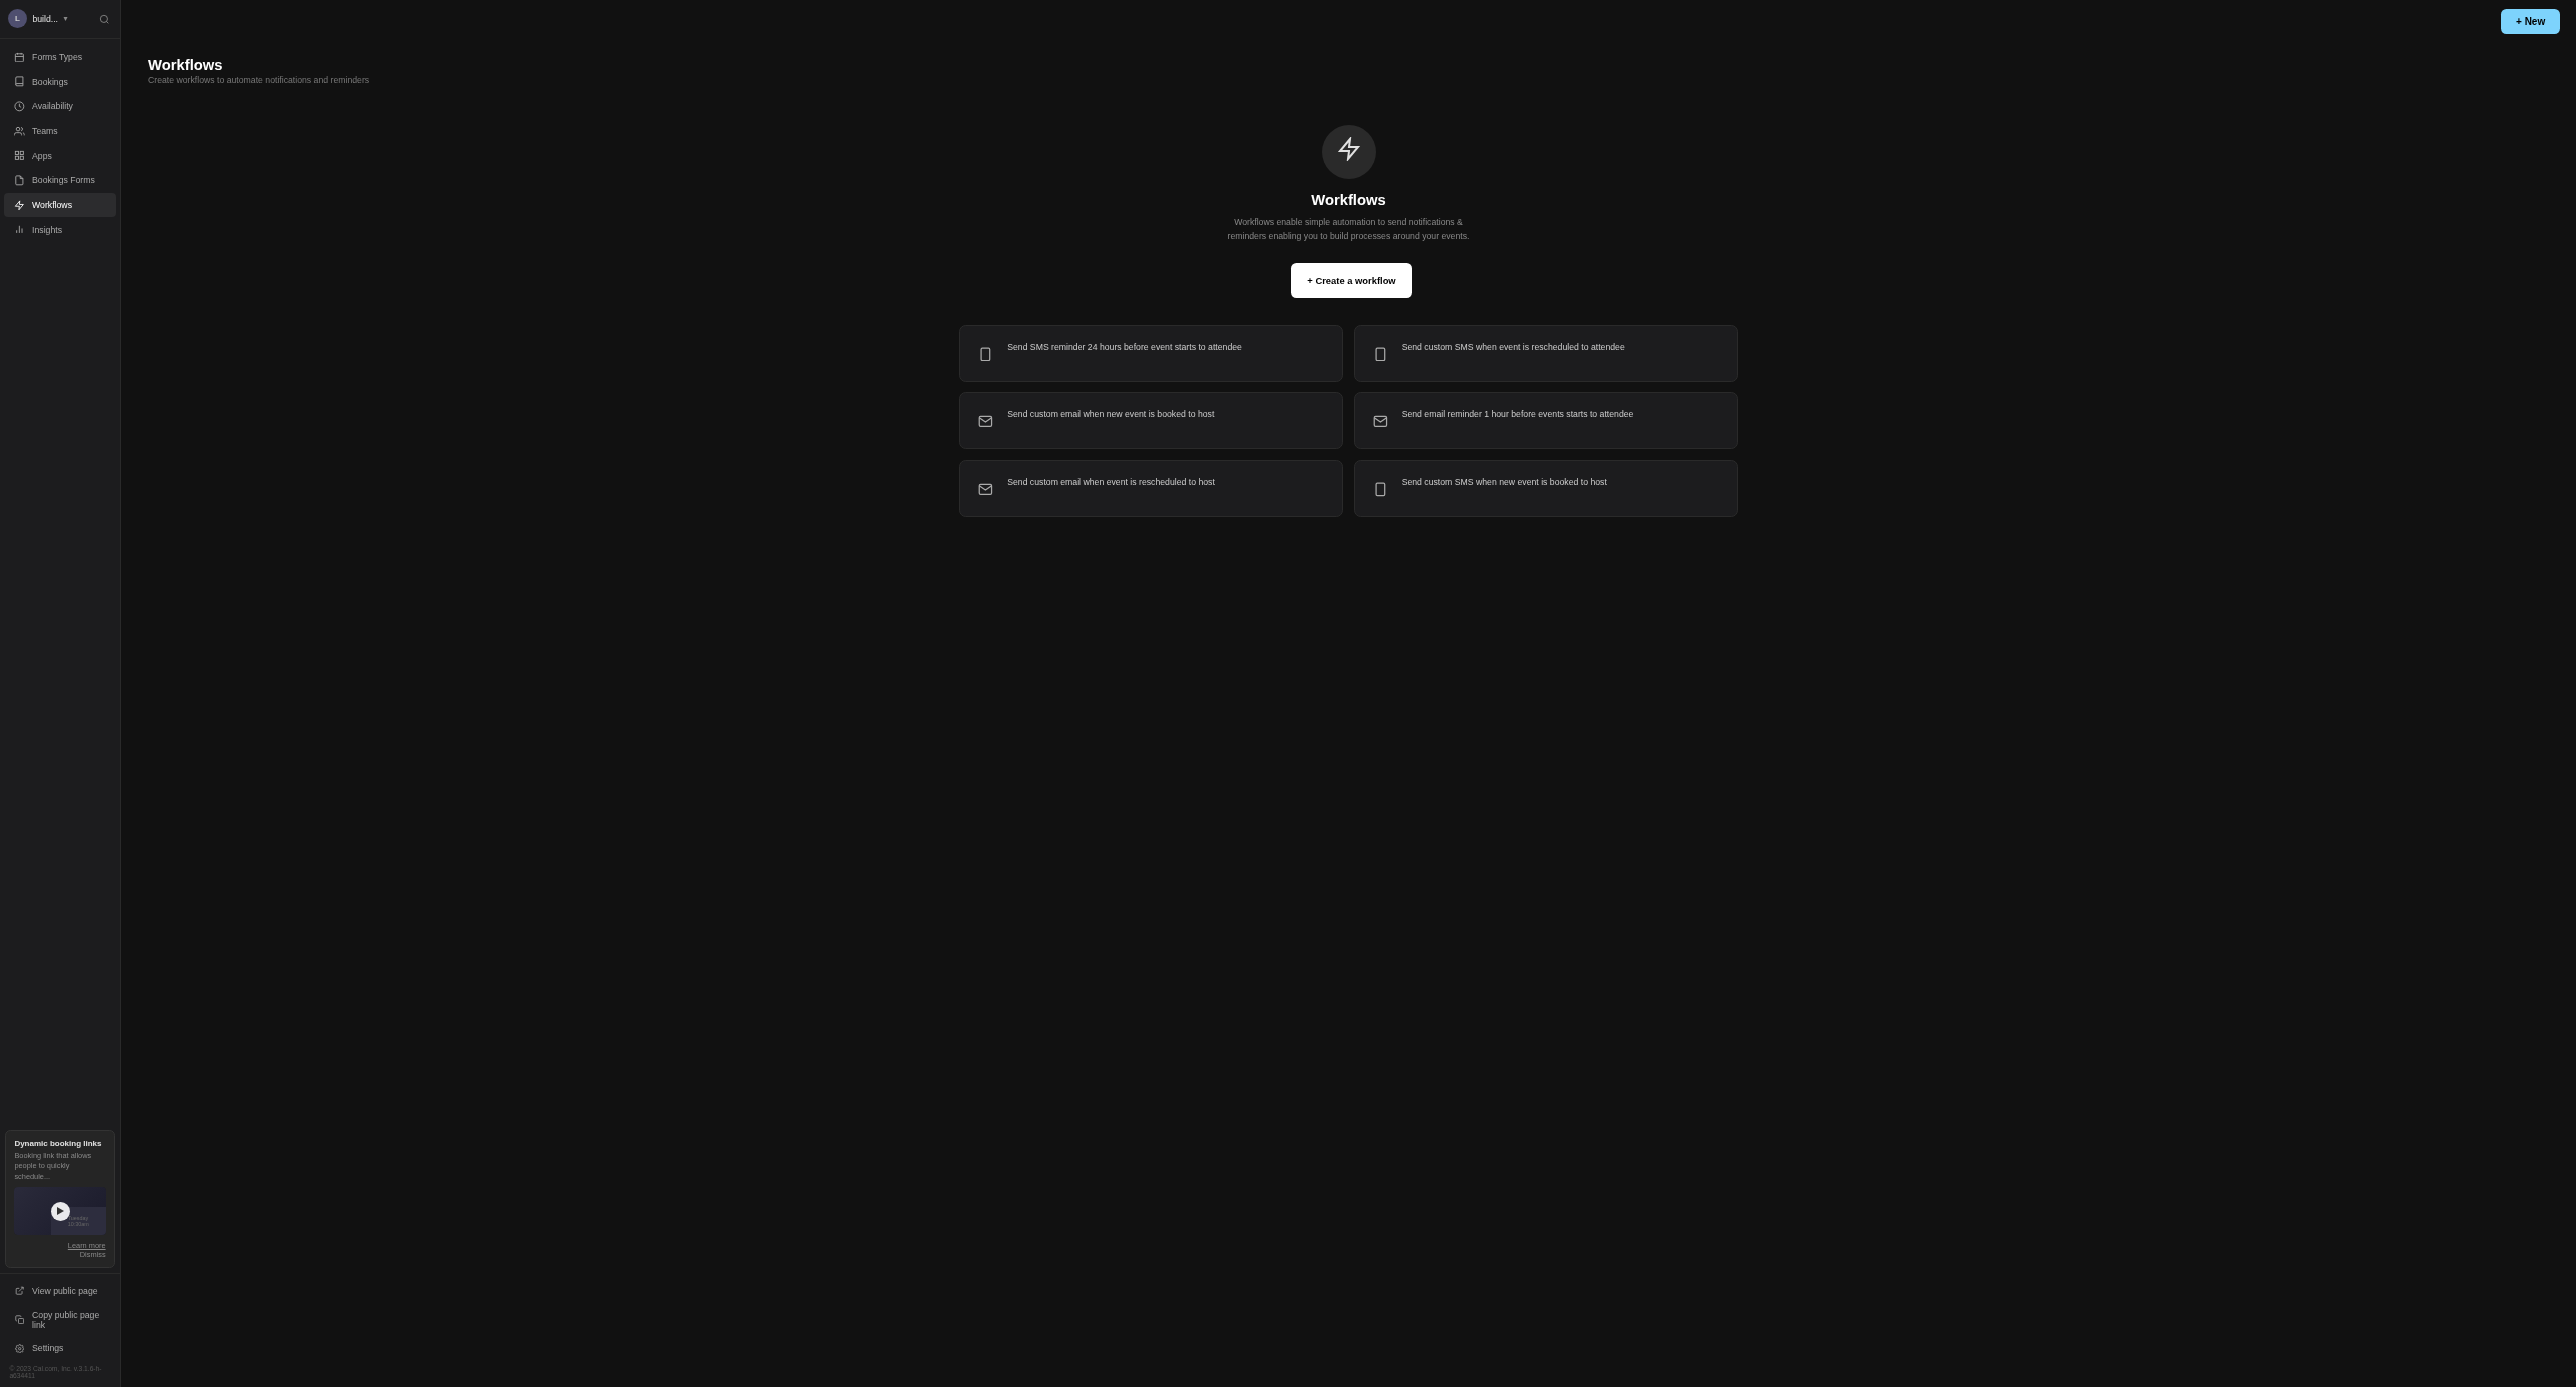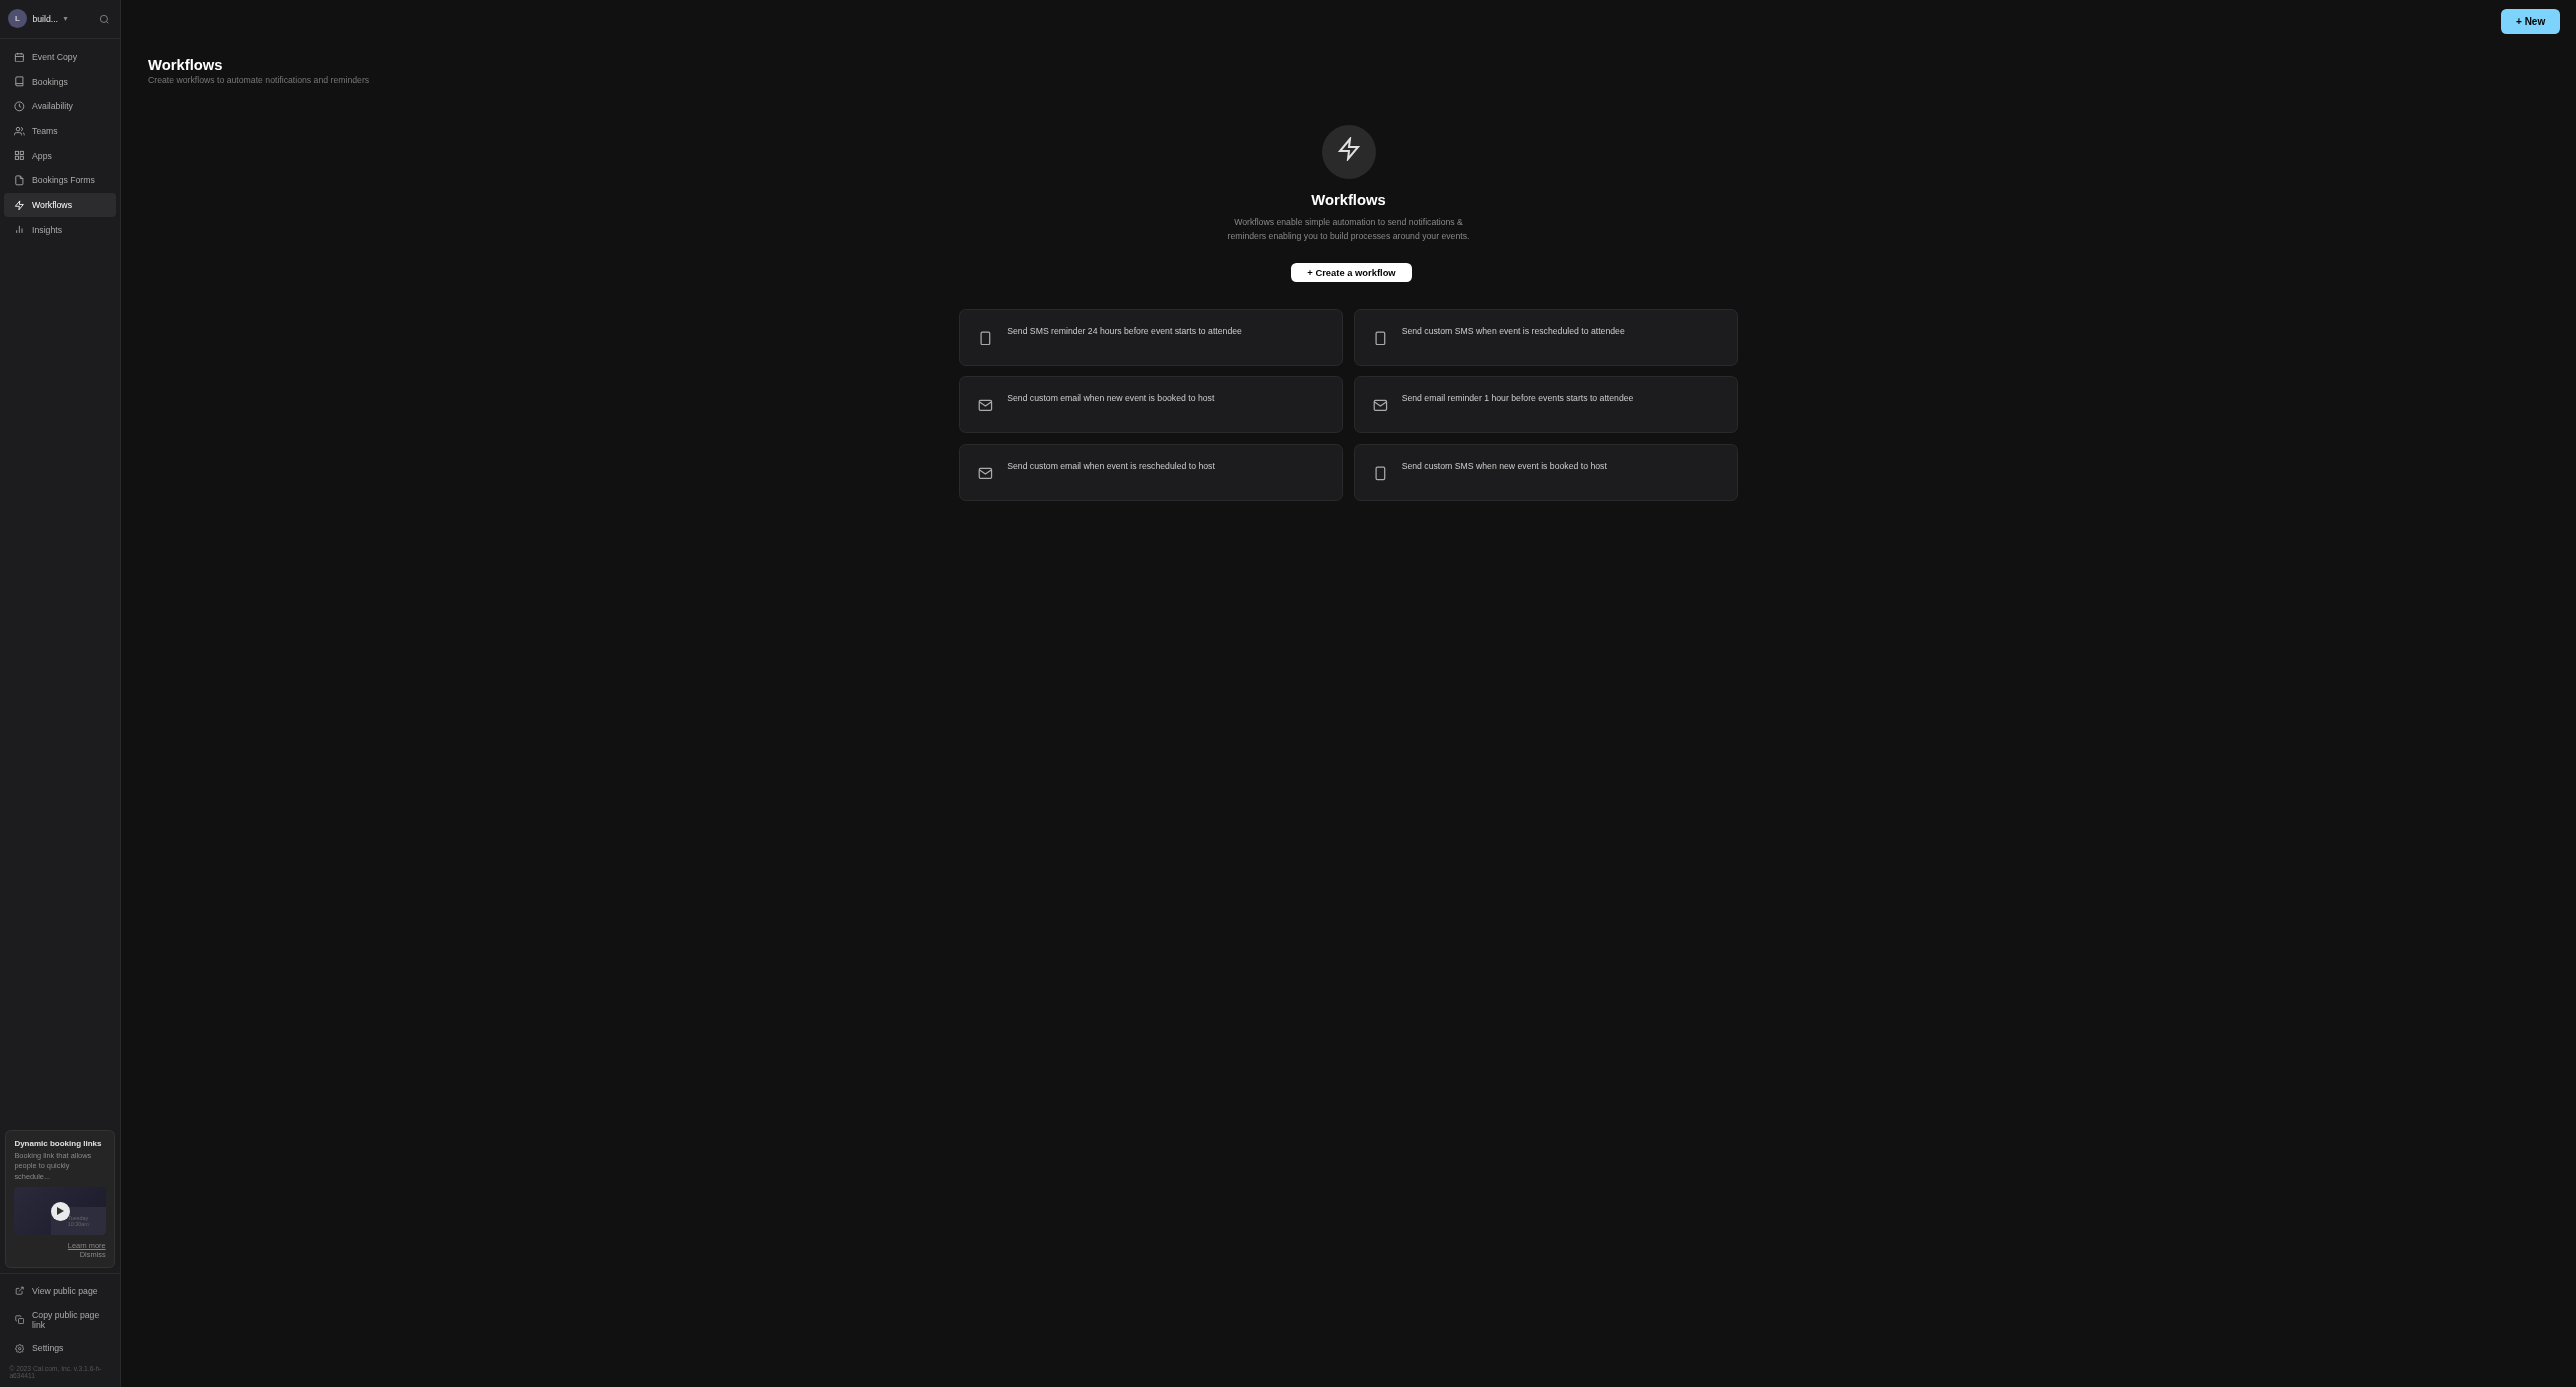--- a/index.html
+++ b/index.html
@@ -311,21 +311,21 @@
     }
 
     .create-workflow-btn {
       display: flex;
       align-items: center;
       gap: 5.4px;
       background: #ffffff;
       color: #000000;
       border: none;
       border-radius: 5.4px;
-      padding: 4px 16px;
+      padding: 12px 16px;
       font-size: 9.4px;
       font-weight: 600;
       cursor: pointer;
       margin-left: 6px;
     }
 
     
     .workflow-grid {
       display: grid;
       grid-template-columns: repeat(2, 1fr);
@@ -392,21 +392,21 @@
 
     <div class="nav-item">
       <span class="nav-icon">
         <svg width="10.7" height="10.7" viewBox="0 0 24 24" fill="none" stroke="currentColor" stroke-width="2">
             <rect x="3" y="4" width="18" height="18" rx="2"></rect>
             <line x1="16" y1="2" x2="16" y2="6"></line>
             <line x1="8" y1="2" x2="8" y2="6"></line>
             <line x1="3" y1="10" x2="21" y2="10"></line>
           </svg>
       </span>
-      <span>Event Copy</span>
+      <span>Forms Types</span>
     </div>
 
     <div class="nav-item">
       <span class="nav-icon">
         <svg width="10.7" height="10.7" viewBox="0 0 24 24" fill="none" stroke="currentColor" stroke-width="2">
             <path d="M4 19.5A2.5 2.5 0 0 1 6.5 17H20"></path>
             <path d="M6.5 2H20v20H6.5A2.5 2.5 0 0 1 4 19.5v-15A2.5 2.5 0 0 1 6.5 2z"></path>
           </svg>
       </span>
       <span>Bookings</span>

